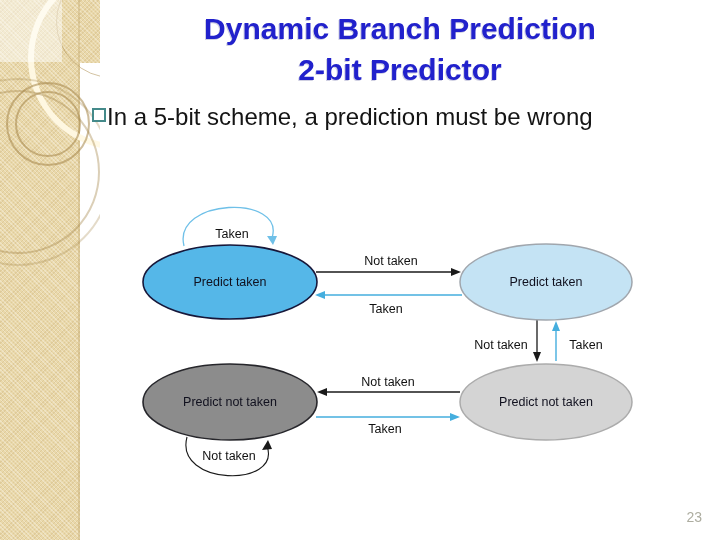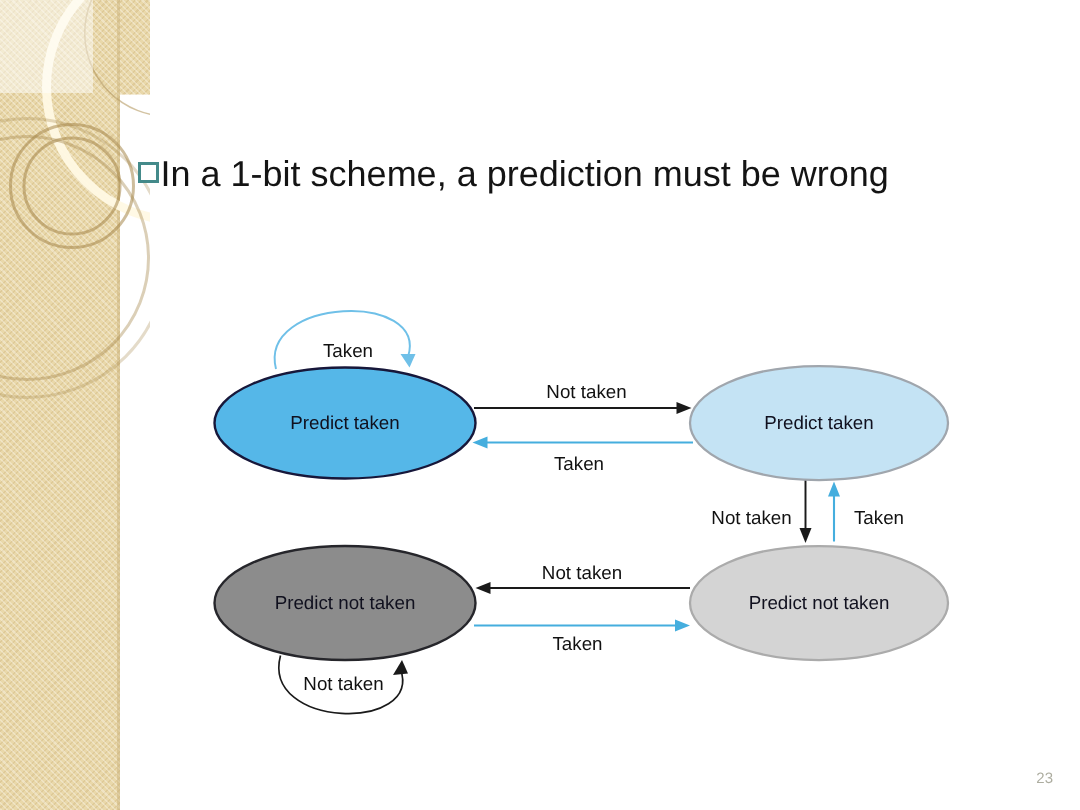--- a/index.html
+++ b/index.html
@@ -56,44 +56,48 @@
   .head-loop-blue{fill:var(--loop-blue,#6fc0e8);}
   .st-tl{fill:var(--state-strong-taken,#55b7e8);stroke:#17173a;stroke-width:1.6;}
   .st-tr{fill:var(--state-weak-taken,#c4e3f4);stroke:#a0a6ad;stroke-width:1.5;}
   .st-bl{fill:var(--state-strong-not-taken,#8c8c8c);stroke:#26262b;stroke-width:1.6;}
   .st-br{fill:var(--state-weak-not-taken,#d4d4d4);stroke:#ababab;stroke-width:1.5;}
   .dg-label{font-size:12.5px;fill:#111;text-anchor:middle;
     font-family:"Liberation Sans","DejaVu Sans",sans-serif;}
   .dg-state{font-size:12.5px;fill:#10101e;text-anchor:middle;
     font-family:"Liberation Sans","DejaVu Sans",sans-serif;}
   
-  .page-number{position:absolute;right:18px;bottom:15px;color:#adada0;font-size:10px;}
+  .page-number{position:absolute;right:18px;bottom:15px;color:#adada0;font-size:14px;}
 </style>
 </head>
 <body>
 
 <div class="slide">
 
   <div class="deco">
     <div class="deco-top deco-texture"></div>
     <div class="deco-strip deco-texture"></div>
     <div class="ring ring-cream"></div>
     <div class="ring ring-thin-top"></div>
     <div class="ring ring-double-outer"></div>
     <div class="ring ring-double-inner"></div>
     <div class="ring ring-bottom-a"></div>
     <div class="ring ring-bottom-b"></div>
     <div class="corner-light"></div>
   </div>
 
+  <div class="title">
+    <div>Dynamic Branch Prediction</div>
+    <div>2-bit Predictor</div>
+  </div>
 
   <div class="bullet-row">
     <div class="bullet-marker"></div>
     <div class="bullet-text">
-      <div>In a 1-bit scheme, a prediction must be wrong</div>
+      <div>In a 5-bit scheme, a prediction must be wrong</div>
     </div>
   </div>
 
   <svg class="diagram" viewBox="0 0 720 540">
 
     <path class="edge-loop-blue" d="M 184 246 C 172 198 286 194 272 238"></path>
     <polygon class="head-loop-blue" points="273,245 267,236 277,236"></polygon>
     <text class="dg-label" x="232" y="238">Taken</text>
 
     <path class="edge-black" d="M 187 437 C 174 486 282 488 267 446" style="stroke-width:1.1"></path>

